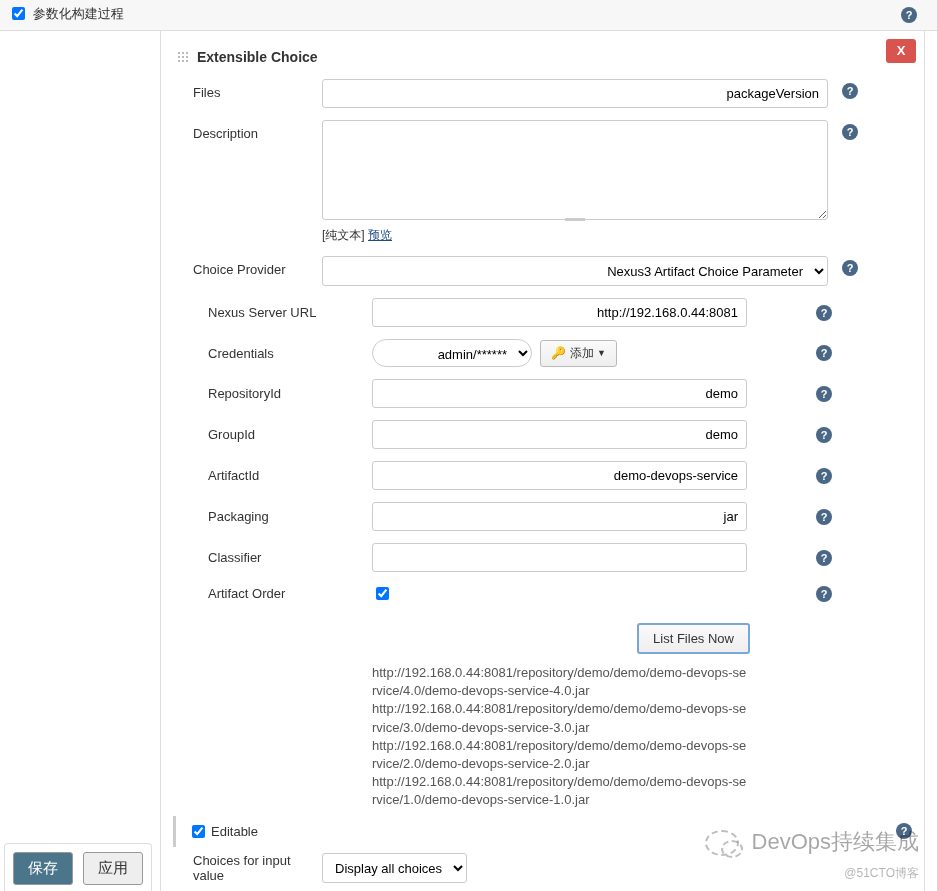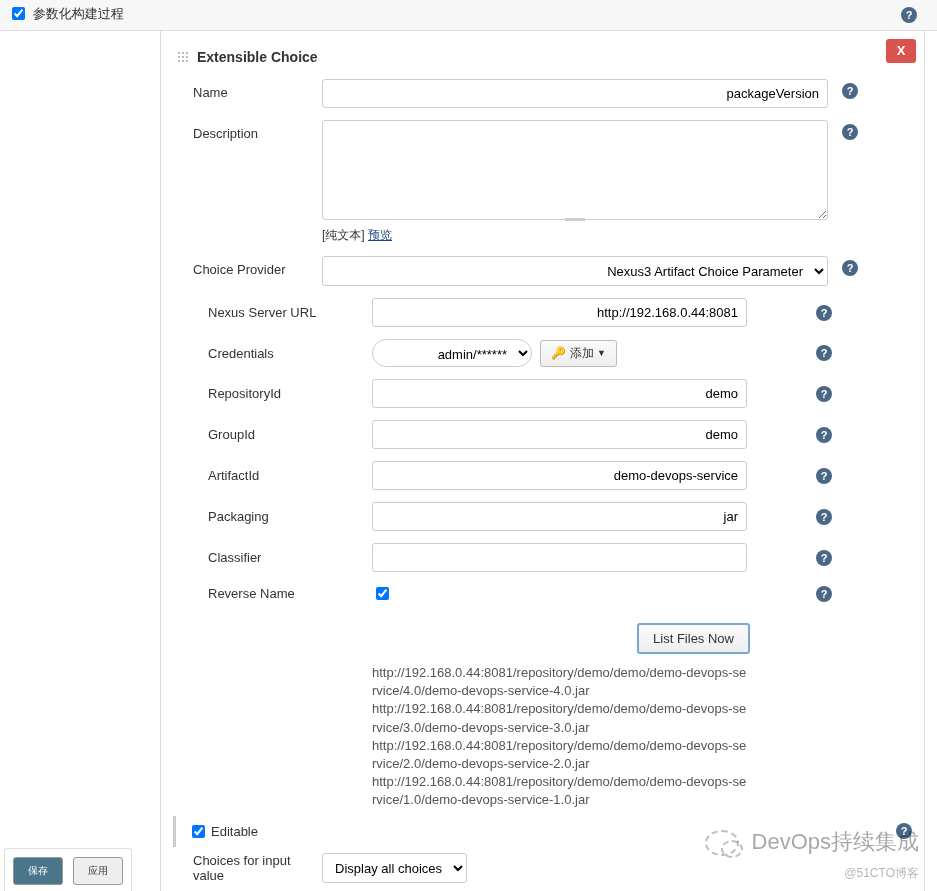--- a/index.html
+++ b/index.html
@@ -168,21 +168,21 @@
     padding: 8px;
     background: #fff;
     border: 1px solid #ddd;
     border-bottom:none;
     border-radius: 4px 4px 0 0;
   }
   .bottom-buttons button {
     padding: 6px 14px;
     border: 1px solid #999;
     border-radius: 3px;
-    font-size: 10px;
+    font-size: 15px;
     cursor:pointer;
   }
   .btn-save { background:#4b758b; color:#fff; border-color:#3a5f73;}
   .btn-apply { background:#eee; color:#333; }
 
   .watermark {
     position: fixed;
     right: 18px; bottom: 8px;
     color: rgba(0,0,0,0.35);
     font-size: 22px;
@@ -213,21 +213,21 @@
 
 <div class="main-area">
   <div class="close-x">X</div>
 
   <div class="section-title">
     <span class="drag-dots"></span>
     <span>Extensible Choice</span>
   </div>
 
   <div class="form-row">
-    <div class="label-col">Name</div>
+    <div class="label-col">Files</div>
     <div class="field-col">
       <input type="text" value="packageVersion" style="">
       <span class="row-help"><span class="help-icon">?</span></span>
     </div>
   </div>
 
   <div class="form-row">
     <div class="label-col">Description</div>
     <div class="field-col">
       <div class="textarea-holder">
@@ -311,21 +311,21 @@
 
     <div class="nested-row">
       <div class="nlabel">Classifier</div>
       <div class="nfield">
           <input type="text" value="" style="">
         </div>
       <span class="nested-help"><span class="help-icon">?</span></span>
     </div>
 
     <div class="nested-row">
-      <div class="nlabel">Reverse Name</div>
+      <div class="nlabel">Artifact Order</div>
       <div class="nfield">
           <input type="checkbox" checked="" style="">
         </div>
       <span class="nested-help"><span class="help-icon">?</span></span>
     </div>
 
     <div class="nested-row" style="align-items:flex-start;">
       <div class="nlabel"></div>
       <div class="nfield" style="display:block; max-width:378px;">
         <div class="list-btn-wrap">

